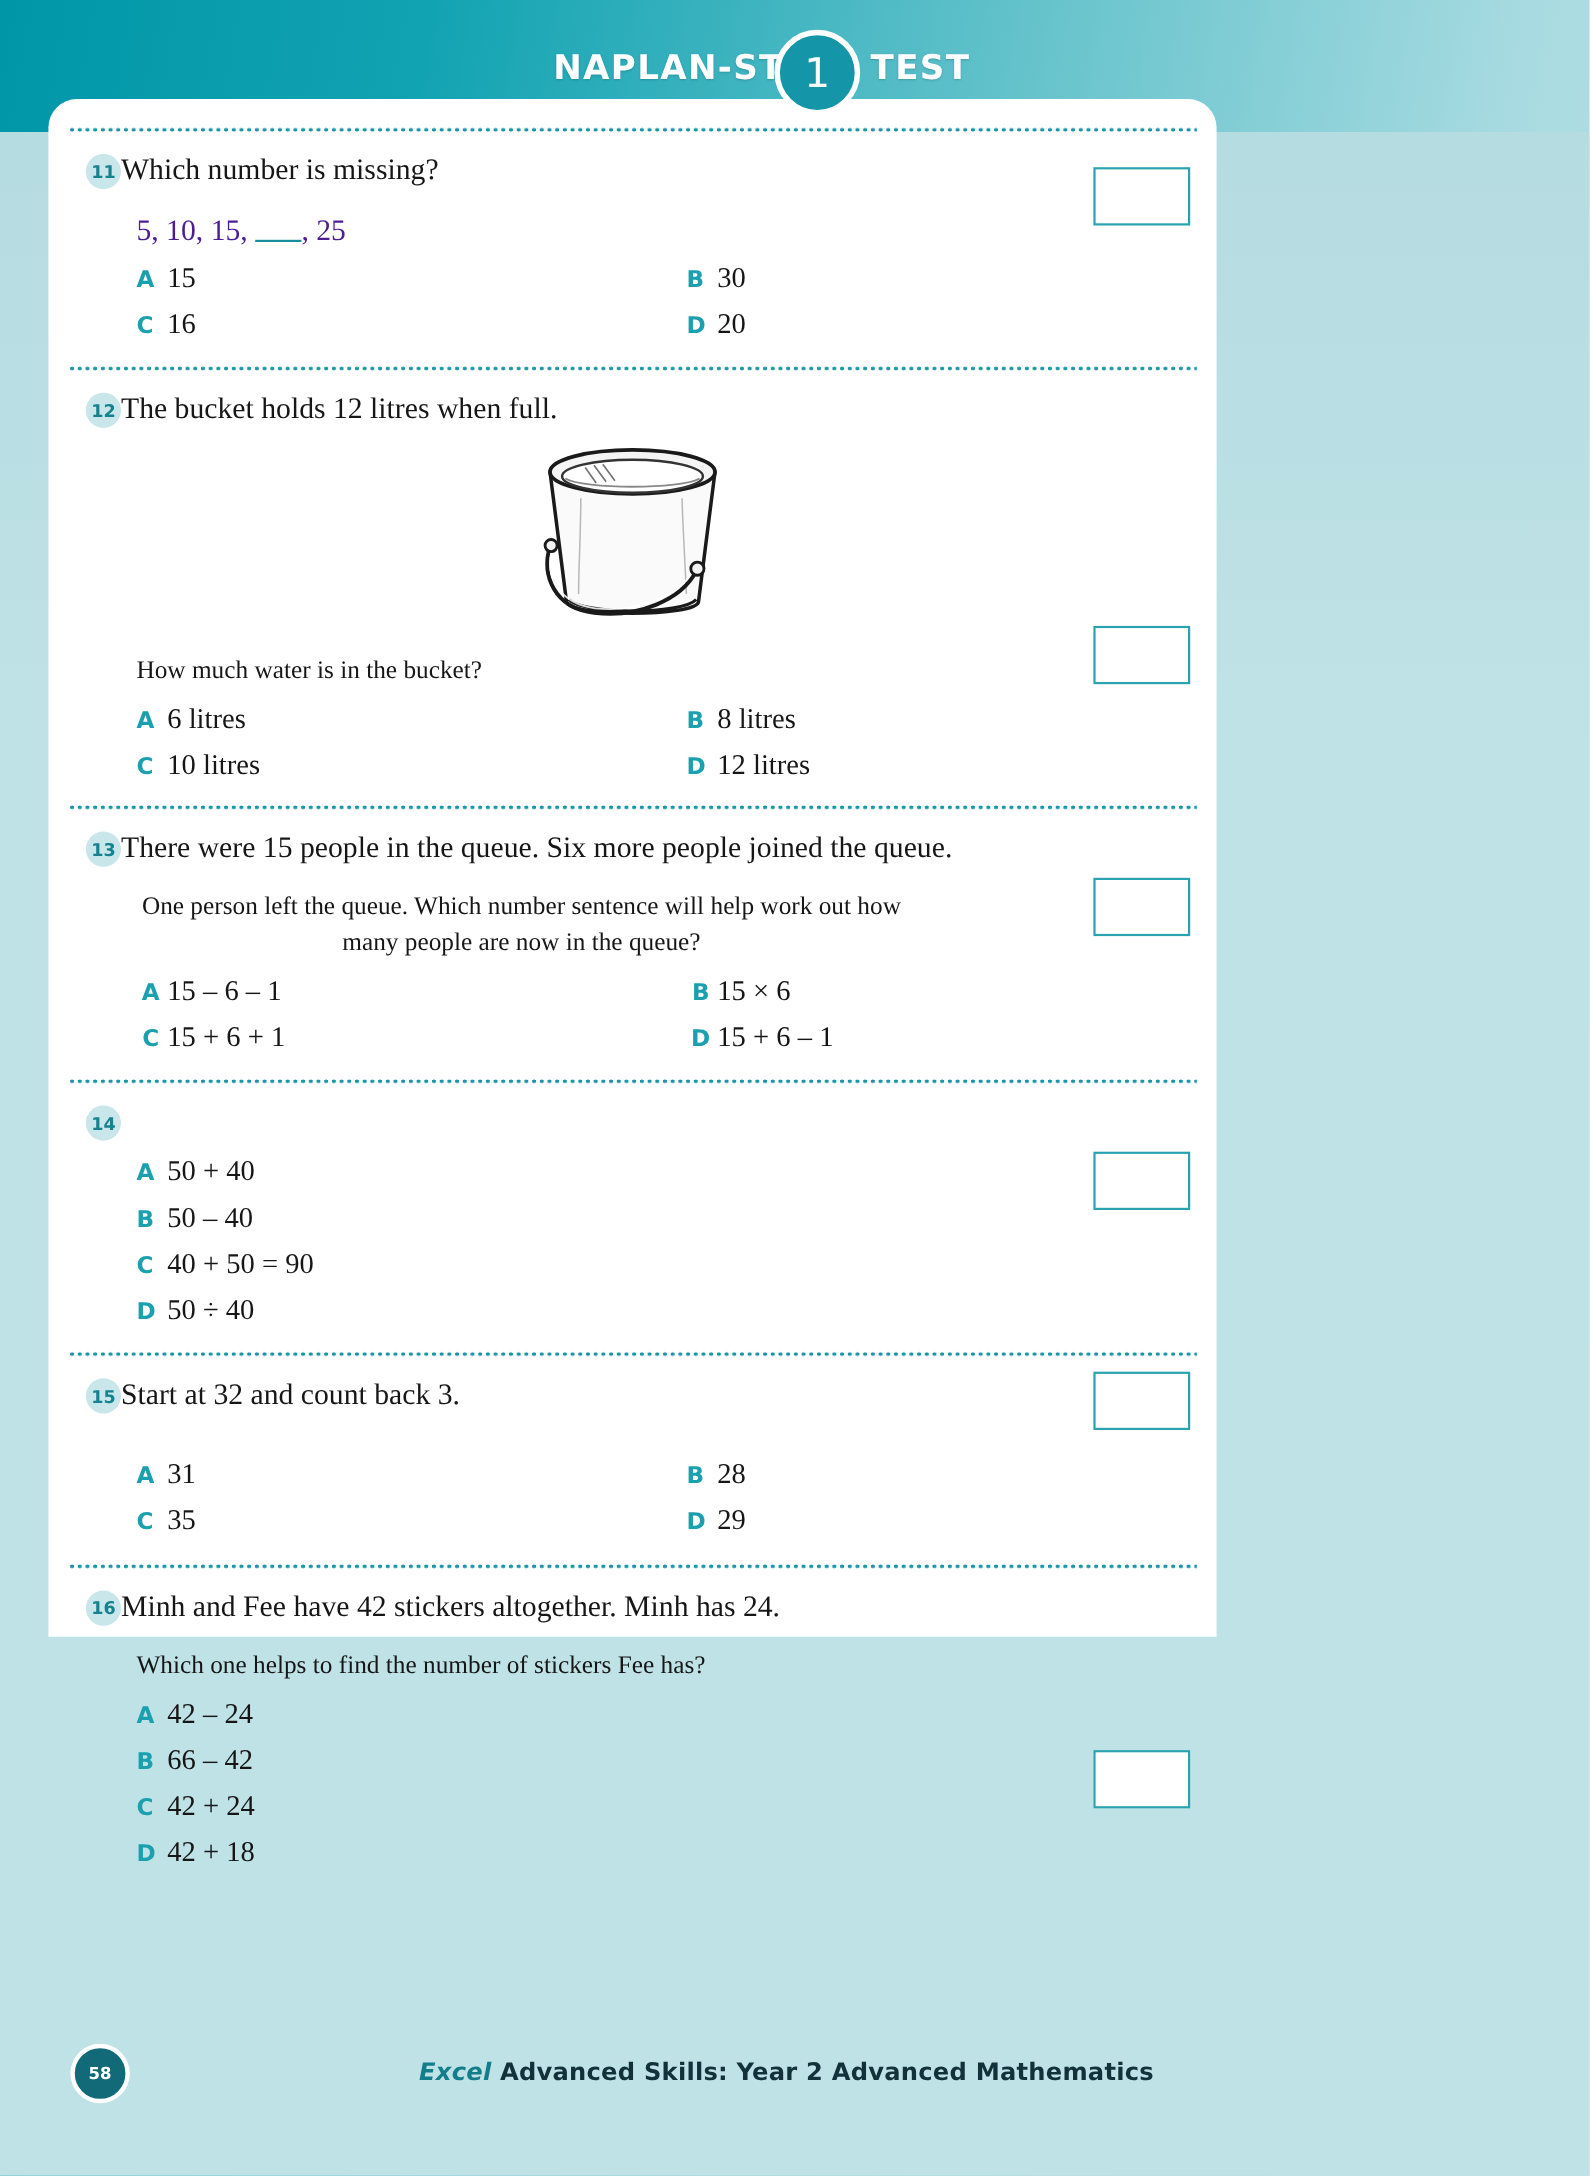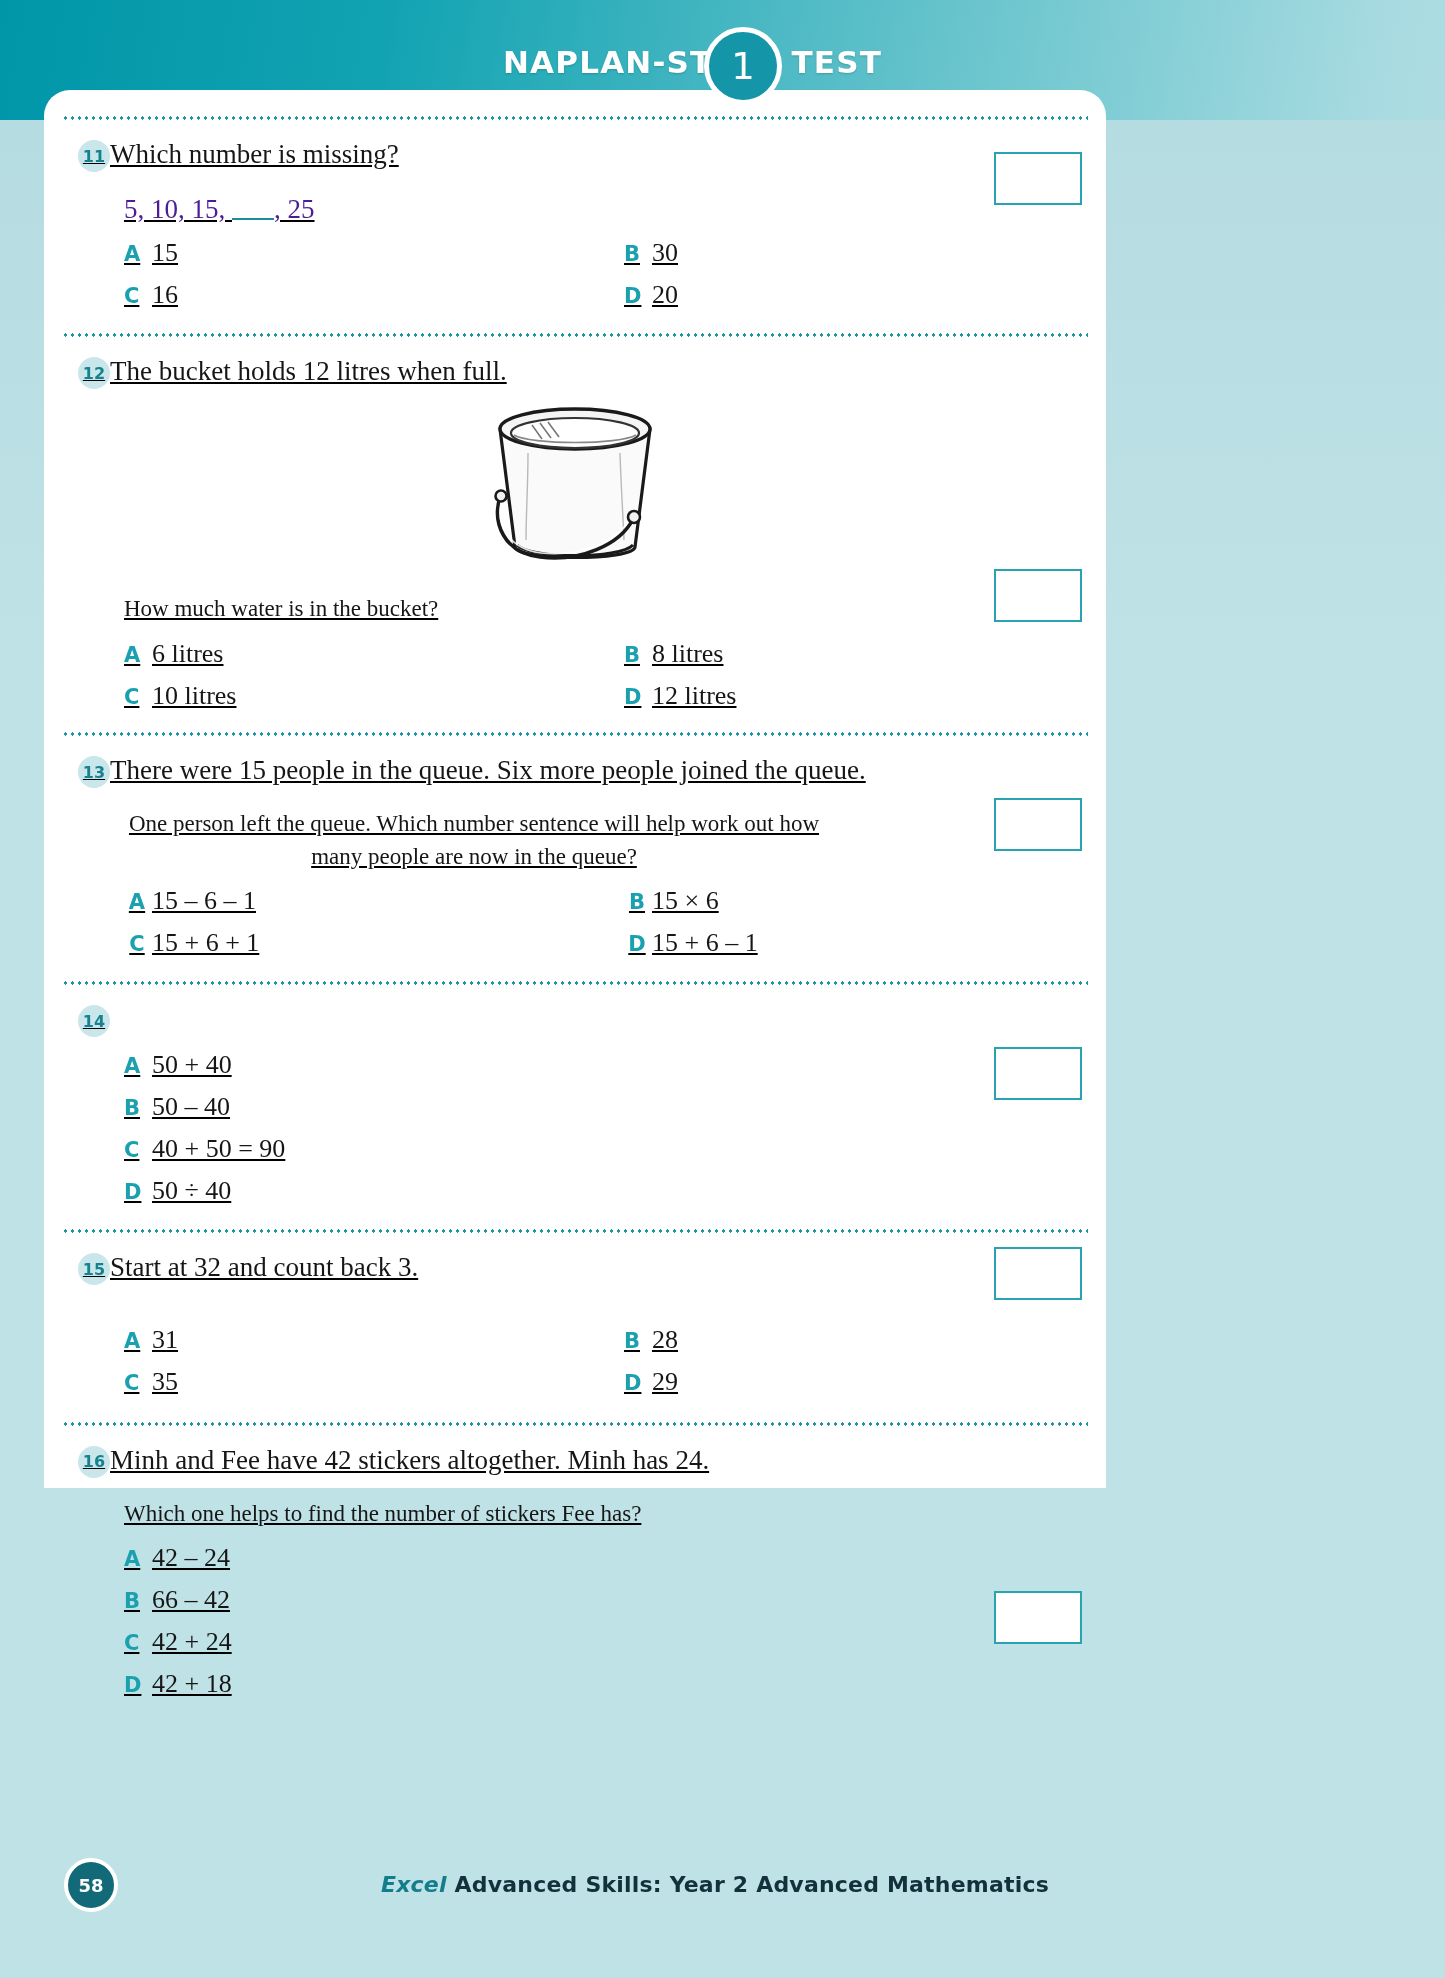--- a/index.html
+++ b/index.html
@@ -97,21 +97,20 @@
     background-image: radial-gradient(circle, #1a96a5 1.6px, transparent 1.7px);
     background-size: 7px 4px;
     background-repeat: repeat-x;
     background-position: 0 center;
   }
 
   
   .question {
     position: relative;
     padding: 0 18px;
-    text-decoration: underline;
   }
   .q-head {
     display: flex;
     align-items: flex-start;
   }
   .q-num {
     flex: 0 0 auto;
     width: 32px;
     height: 32px;
     border-radius: 50%;
@@ -221,21 +220,21 @@
     height: 54px;
     border-radius: 50%;
     background: #126a78;
     border: 4px solid #ffffff;
     display: flex;
     align-items: center;
     justify-content: center;
     color: #ffffff;
     font-family: "DejaVu Sans", sans-serif;
     font-weight: bold;
-    font-size: 18px;
+    font-size: 15px;
   }
   .footer-title {
     position: absolute;
     left: 0; right: 15px;
     top: 24px;
     text-align: center;
     font-family: "DejaVu Sans", sans-serif;
     font-weight: bold;
     font-size: 22px;
     color: #12313a;

